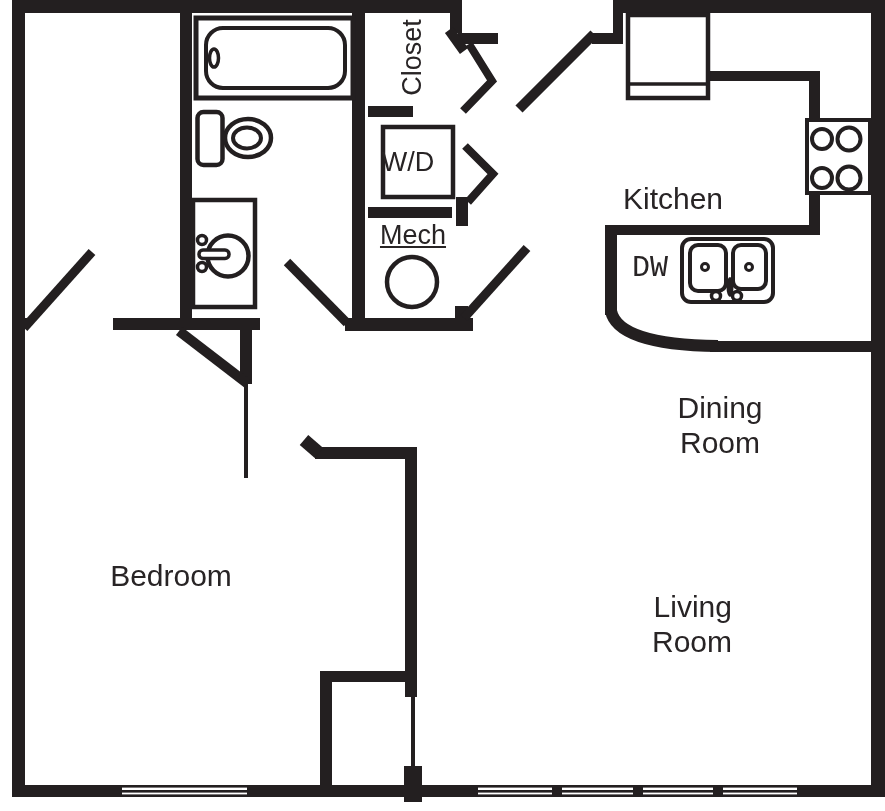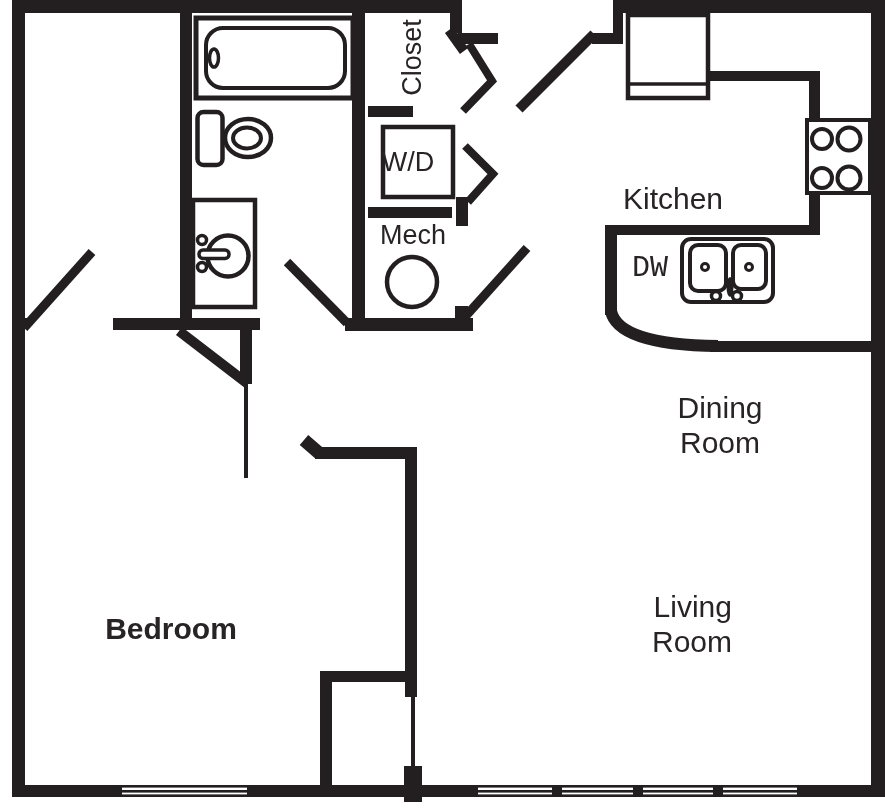--- a/index.html
+++ b/index.html
@@ -173,25 +173,25 @@
       <circle cx="716" cy="296" r="4.5" stroke-width="3.5"></circle>
       <circle cx="737" cy="296" r="4.5" stroke-width="3.5"></circle>
     </g>
   </svg>
 
 
   <div class="room-label small rotated" style="left:352px; top:40px; width:120px; height:35px;">Closet</div>
 
   <div class="room-label small" style="left:372px; top:145px; width:72px;">W/D</div>
 
-  <div class="room-label small" style="left:352px; top:218px; width:122px;">Mech</div>
+  <div class="room-label small" style="left:352px; top:218px; width:122px;text-decoration:underline;">Mech</div>
 
   <div class="room-label" style="left:593px; top:133px; width:160px;margin-top:48px;">Kitchen</div>
 
   <div class="room-label" style="left:610px; top:251px; width:80px;font-family:Liberation Mono, monospace;">DW</div>
 
   <div class="room-label" style="left:640px; top:390px; width:160px;text-align:center;"><span>Dining</span><br><span>Room</span></div>
 
-  <div class="room-label" style="left:91px; top:611px; width:160px;font-weight:bold;">Bedroom</div>
+  <div class="room-label" style="left:91px; top:558px; width:160px;">Bedroom</div>
 
   <div class="room-label" style="left:572px; top:589px; width:160px;text-align:right;"><span>Living</span><br><span>Room</span></div>
 
 </div>
 
 </body></html>

